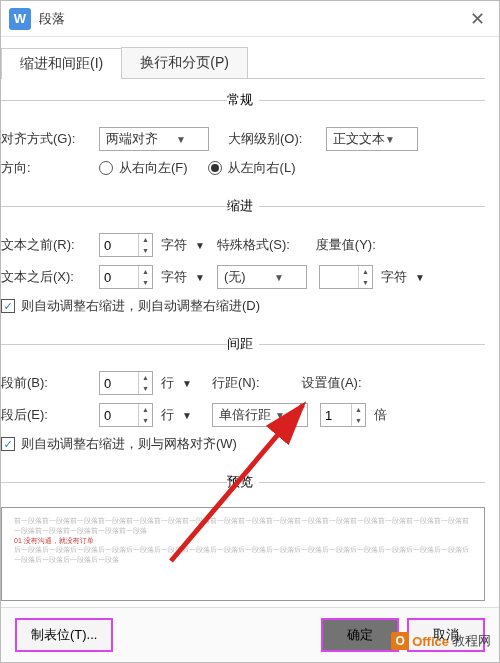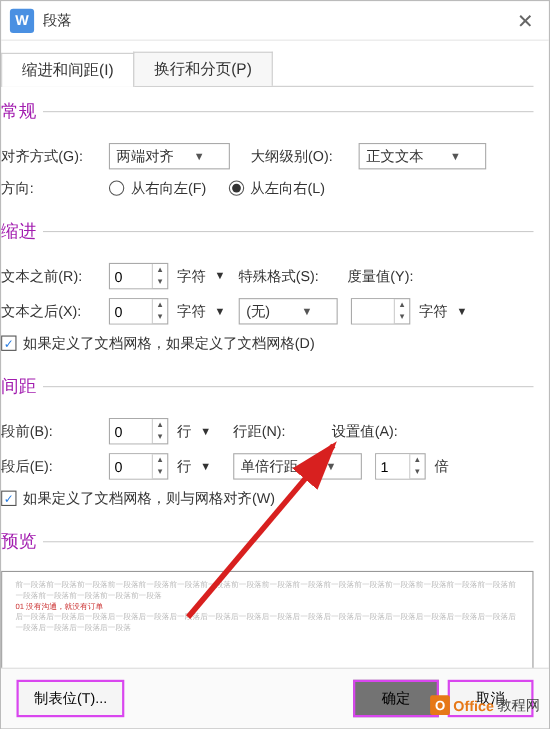--- a/index.html
+++ b/index.html
@@ -7,21 +7,21 @@
     .window { width: 500px; height: 663px; background: #fff; border: 1px solid #bbb; position: relative; display: flex; flex-direction: column; }
     .titlebar { height: 36px; display: flex; align-items: center; padding: 0 8px; border-bottom: 1px solid #e5e5e5; }
     .wicon { width: 22px; height: 22px; background: #4a90e2; color: #fff; font-weight: bold; display: flex; align-items: center; justify-content: center; border-radius: 3px; font-size: 13px; margin-right: 8px; }
     .title { font-size: 13px; color: #333; }
     .close { margin-left: auto; font-size: 18px; color: #666; cursor: pointer; padding: 0 6px; }
     .body { padding: 10px 14px 0 0; flex: 1; font-size: 13px; color: #333; overflow: hidden; }
     .tabs { display: flex; border-bottom: 1px solid #ccc; }
     .tab { padding: 6px 18px; border: 1px solid #ccc; border-bottom: none; background: #f7f7f7; font-size: 14px; cursor: pointer; margin-right: -1px; }
     .tab.active { background: #fff; position: relative; top: 1px; }
     fieldset { border: none; border-top: 1px solid #ccc; margin: 12px 0 0 0; padding: 10px 0 0 0; }
-    legend { padding: 0 6px 0 0; font-size: 16px; color: #a21caf; }
+    legend { padding: 0 6px 0 0; font-size: 13px; color: #000000; text-align: center; }
     .row { display: flex; align-items: center; margin: 8px 0; gap: 6px; }
     .lbl { min-width: 92px; }
     .combo { position: relative; display: inline-flex; align-items: center; border: 1px solid #aaa; height: 24px; background: #fff; }
     .combo span { padding: 0 18px 0 6px; font-size: 13px; }
     .combo .arr { position: absolute; right: 4px; font-size: 10px; color: #555; }
     .spin { display: inline-flex; align-items: center; border: 1px solid #aaa; height: 24px; background: #fff; position: relative; }
     .spin input { border: none; width: 38px; padding: 0 0 0 4px; font-size: 13px; height: 22px; outline: none; }
     .spin .arrs { display: flex; flex-direction: column; width: 14px; border-left: 1px solid #ccc; }
     .spin .arrs b { font-size: 7px; text-align: center; line-height: 11px; color: #555; font-weight: normal; }
     .radio { display: inline-flex; align-items: center; margin-right: 14px; cursor: pointer; }
@@ -62,21 +62,21 @@
 
     <fieldset>
       <legend>常规</legend>
       <div class="row">
         <span class="lbl">对齐方式(G):</span>
         <div class="combo" style="width:110px">
           <span>两端对齐</span>
             <span class="arr">▼</span>
         </div>
         <span class="lbl" style="margin-left:13px">大纲级别(O):</span>
-        <div class="combo" style="width:116px">
+        <div class="combo" style="width:92px">
           <span>正文文本</span>
             <span class="arr">▼</span>
         </div>
       </div>
       <div class="row">
         <span class="lbl">方向:</span>
         <span class="radio">
             <span class="c"></span>
             <span>从右向左(F)</span>
           </span>
@@ -124,21 +124,21 @@
               <b>▲</b>
               <b>▼</b>
             </div>
           </div>
         <span class="unit">字符</span>
           <span style="font-size:10px">▼</span>
       </div>
       <div class="row">
         <span class="check">
             <span class="c">✓</span>
-            <span>如果定义了文档网格，如果定义了文档网格(D)</span>
+            <span>则自动调整右缩进，则自动调整右缩进(D)</span>
           </span>
       </div>
     </fieldset>
 
     <fieldset>
       <legend>间距</legend>
       <div class="row">
         <span class="lbl">段前(B):</span>
         <div class="spin">
             <input value="0" style="">
@@ -156,37 +156,37 @@
         <span class="lbl">段后(E):</span>
         <div class="spin">
             <input value="0" style="">
             <div class="arrs">
               <b>▲</b>
               <b>▼</b>
             </div>
           </div>
         <span class="unit">行</span>
           <span style="font-size:10px">▼</span>
-        <div class="combo" style="width:117px;margin-left:14px">
+        <div class="combo" style="width:96px;margin-left:14px">
           <span>单倍行距</span>
             <span class="arr">▼</span>
         </div>
         <div class="spin" style="margin-left:6px">
             <input style="width: 30px;" value="1">
             <div class="arrs">
               <b>▲</b>
               <b>▼</b>
             </div>
           </div>
         <span class="unit">倍</span>
       </div>
       <div class="row">
         <span class="check">
             <span class="c">✓</span>
-            <span>如果定义了文档网格，则与网格对齐(W)</span>
+            <span>则自动调整右缩进，则与网格对齐(W)</span>
           </span>
       </div>
     </fieldset>
 
     <fieldset>
       <legend>预览</legend>
       <div class="preview">
         <div>前一段落前一段落前一段落前一段落前一段落前一段落前一段落前一段落前一段落前一段落前一段落前一段落前一段落前一段落前一段落前一段落前一段落前一段落前一段落前一段落前一段落</div>
         <div class="hl">01 没有沟通，就没有订单</div>
         <div>后一段落后一段落后一段落后一段落后一段落后一段落后一段落后一段落后一段落后一段落后一段落后一段落后一段落后一段落后一段落后一段落后一段落后一段落后一段落后一段落</div>

